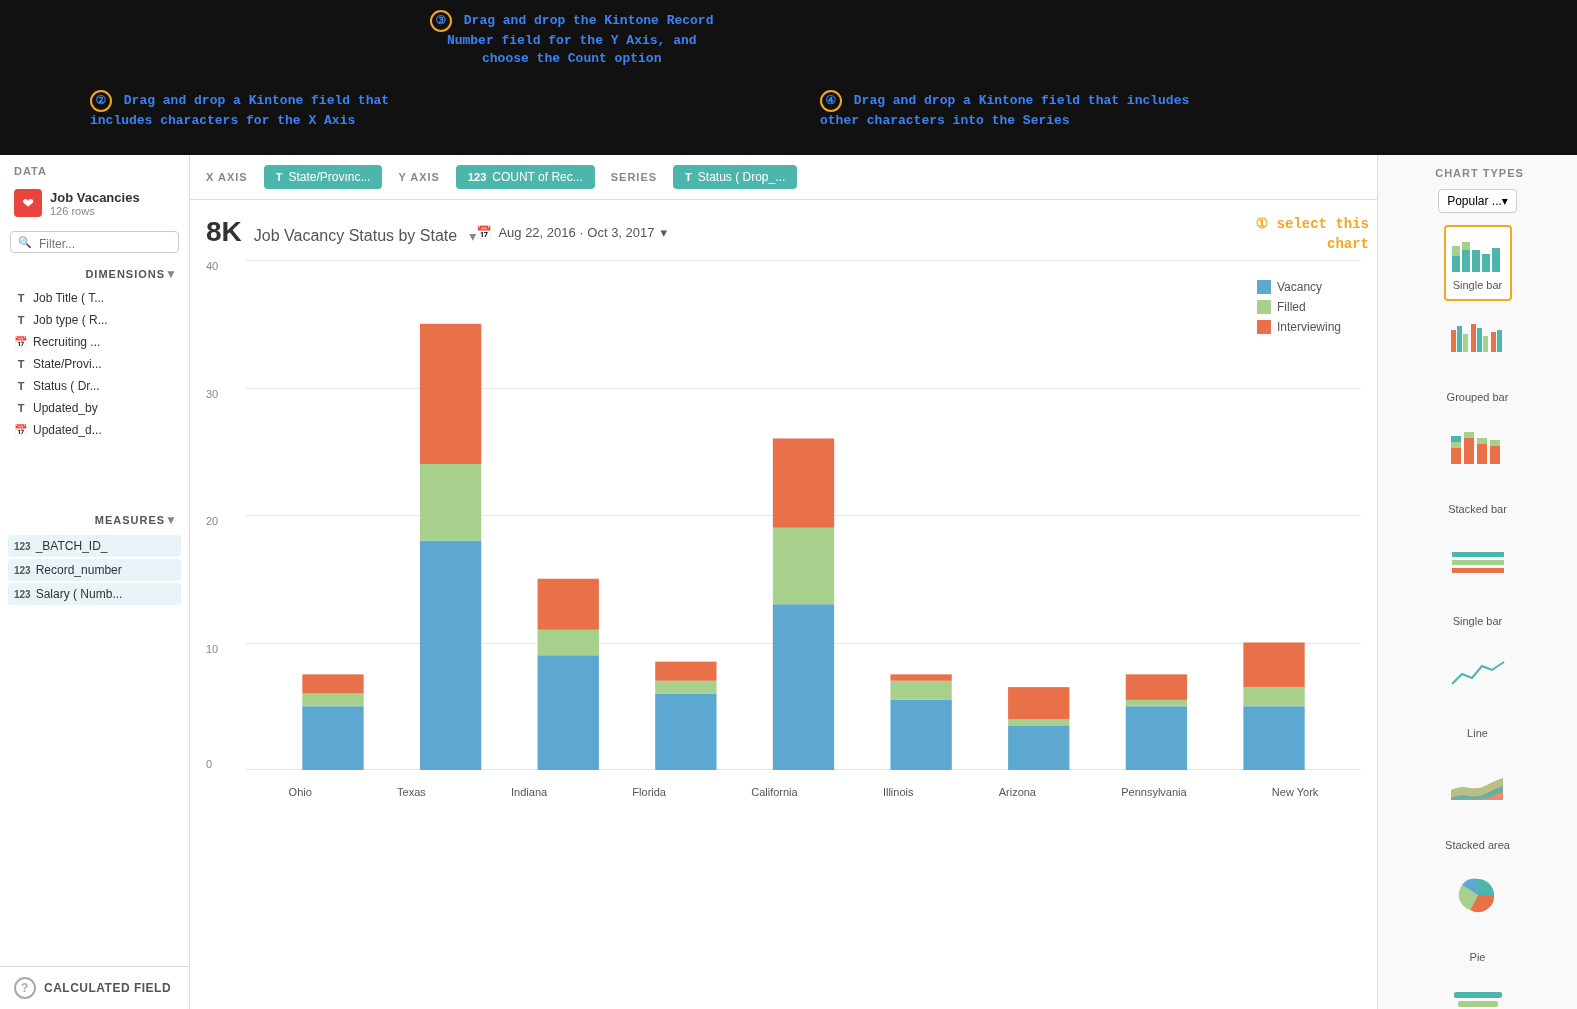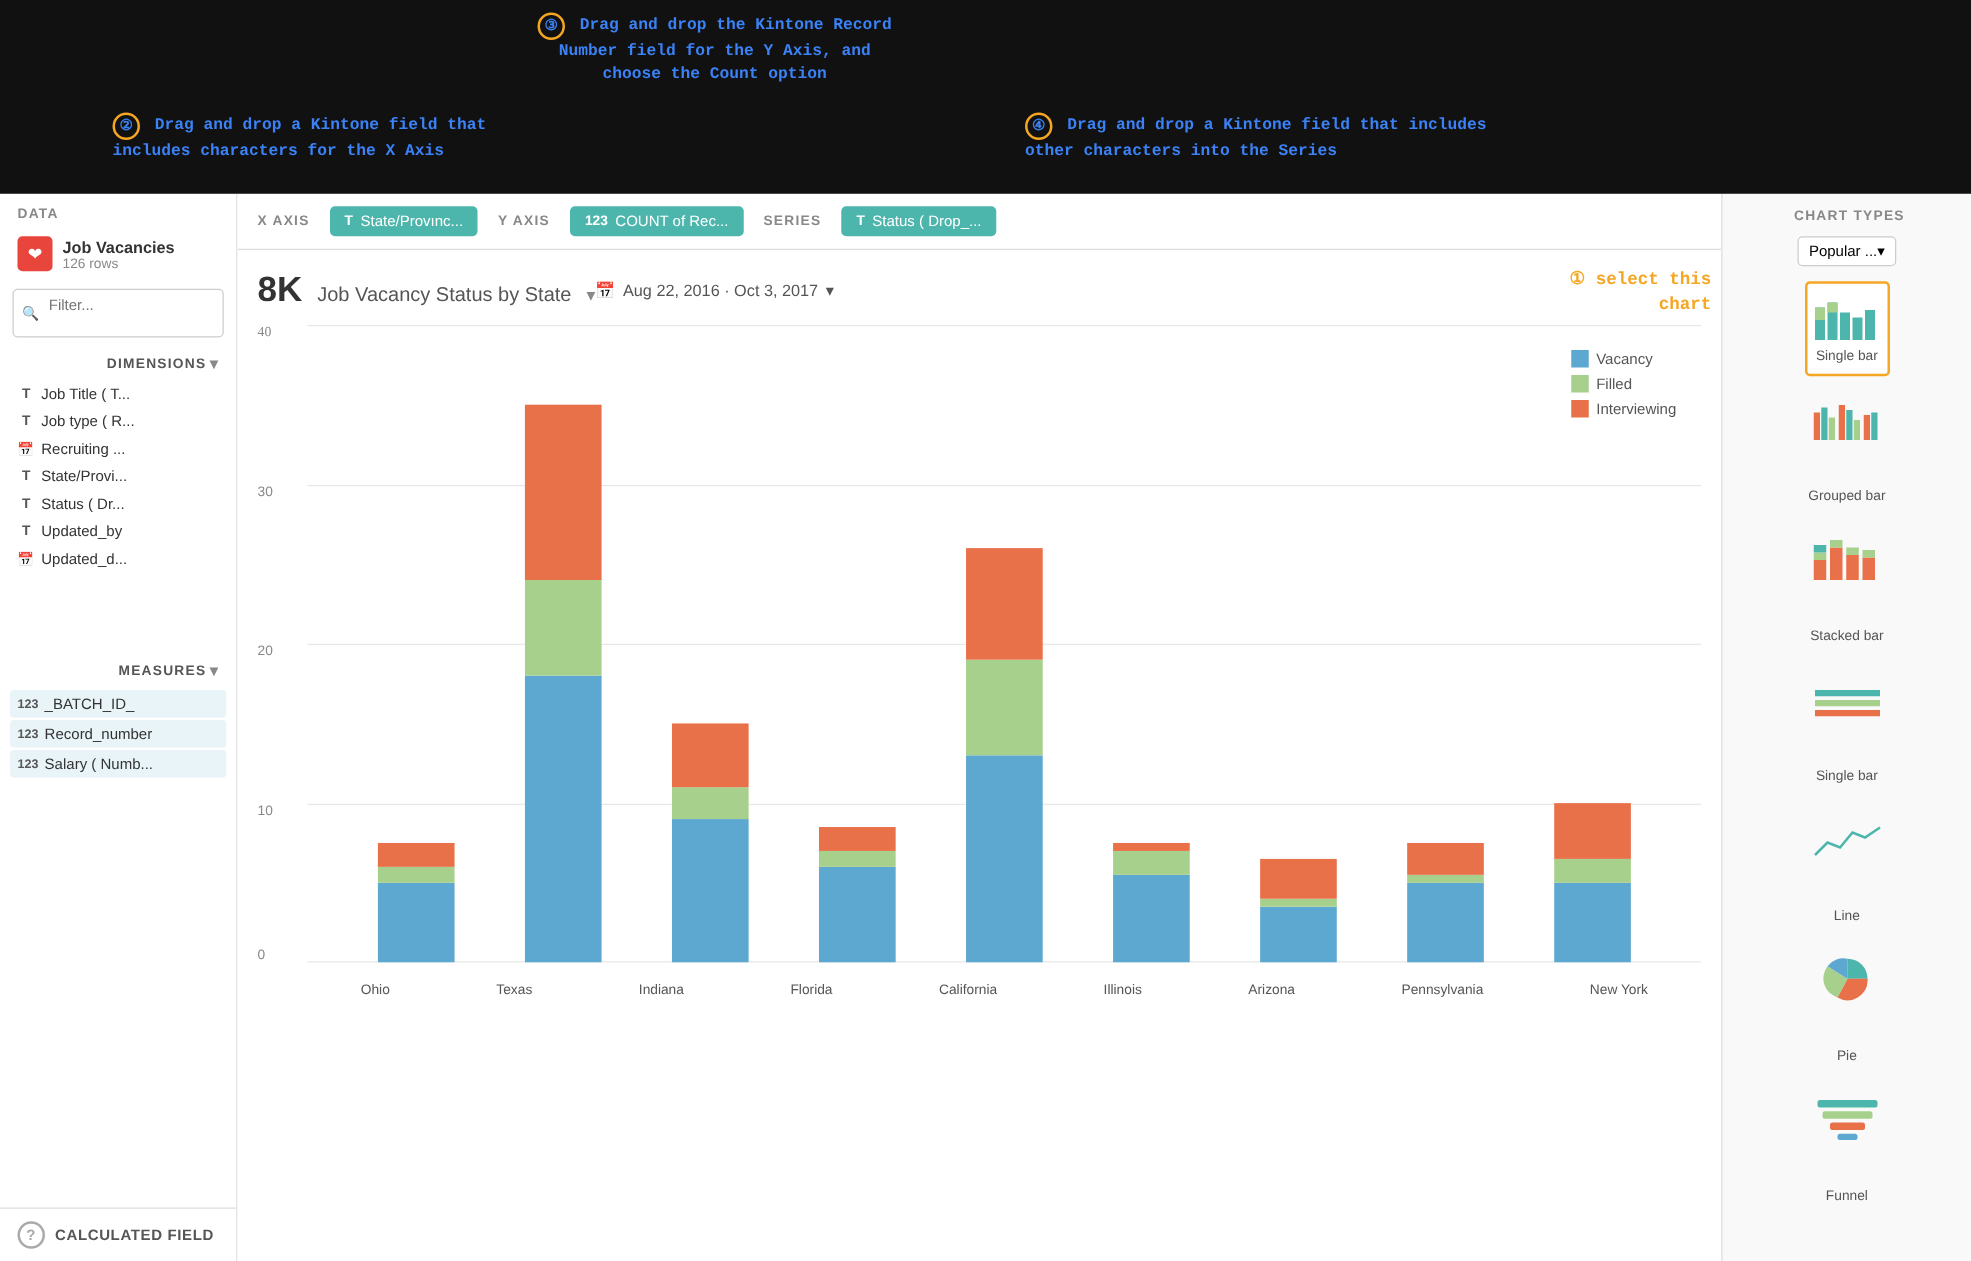--- a/index.html
+++ b/index.html
@@ -77,21 +77,21 @@
       display: flex; align-items: center; justify-content: center;
       color: white; font-size: 14px;
     }
 
     .data-source-info { font-size: 12px; }
     .data-source-name { font-weight: bold; color: #333; font-size: 13px; }
     .data-source-rows { color: #888; font-size: 11px; }
 
     .filter-input {
       margin: 6px 10px;
-      padding: 5px 8px 18px 28px;
+      padding: 5px 8px 1px 28px;
       border: 1px solid #ccc;
       border-radius: 4px;
       font-size: 12px;
       background: #fff;
       width: calc(100% - 20px);
       position: relative;
     }
 
     .filter-wrap { position: relative; }
     .filter-wrap::before {
@@ -472,21 +472,21 @@
         <div class="chart-date">
           <span>📅</span>
           <span>Aug 22, 2016 · Oct 3, 2017</span>
           <span>▾</span>
         </div>
       </div>
 
       <div style="position: relative; height: 550px;">
 
         <div style="position: absolute; left: 0; top: 0; bottom: 40px; width: 40px;">
-          <div style="position: absolute; top: 0%; left: 0; font-size: 11px; color: #888; font-family: Liberation Serif, serif;">40</div>
+          <div style="position: absolute; top: 0%; left: 0; font-size: 11px; color: #888;">40</div>
           <div style="position: absolute; top: 25%; left: 0; font-size: 11px; color: #888;">30</div>
           <div style="position: absolute; top: 50%; left: 0; font-size: 11px; color: #888;">20</div>
           <div style="position: absolute; top: 75%; left: 0; font-size: 11px; color: #888;">10</div>
           <div style="position: absolute; bottom: 0; left: 0; font-size: 11px; color: #888;">0</div>
         </div>
 
         <div style="position: absolute; left: 40px; right: 0; top: 0; bottom: 40px;">
           <div style="position: absolute; top: 0%; left: 0; right: 0; border-top: 1px solid #e8e8e8;"></div>
           <div style="position: absolute; top: 25%; left: 0; right: 0; border-top: 1px solid #e8e8e8;"></div>
           <div style="position: absolute; top: 50%; left: 0; right: 0; border-top: 1px solid #e8e8e8;"></div>
@@ -623,20 +623,30 @@
 
     <div class="chart-type-item">
       <div class="chart-type-icon">
         <svg width="56" height="38" viewBox="0 0 56 38">
           <polyline points="2,32 12,22 22,26 32,14 42,18 54,10" fill="none" stroke="#4db6ac" stroke-width="2"></polyline>
         </svg>
       </div>
       <span class="chart-type-label">Line</span>
     </div>
 
+    <div class="chart-type-item">
+      <div class="chart-type-icon">
+        <svg width="56" height="38" viewBox="0 0 56 38">
+          <path d="M2,36 L2,26 Q10,22 20,24 Q30,26 40,20 Q48,16 54,14 L54,36 Z" fill="#e8714a" opacity="0.8"></path>
+          <path d="M2,26 Q10,22 20,24 Q30,26 40,20 Q48,16 54,14 L54,22 Q48,24 40,28 Q30,34 20,32 Q10,30 2,34 Z" fill="#a8d08d" opacity="0.8"></path>
+          <path d="M2,34 Q10,30 20,32 Q30,34 40,28 Q48,24 54,22 L54,28 Q48,30 40,34 Q30,36 20,36 Q10,36 2,36 Z" fill="#4db6ac" opacity="0.8"></path>
+        </svg>
+      </div>
+      <span class="chart-type-label">Stacked area</span>
+    </div>
 
     <div class="chart-type-item">
       <div class="chart-type-icon">
         <svg width="56" height="38" viewBox="0 0 56 38">
           <circle cx="28" cy="19" r="16" fill="#e8e8e8"></circle>
           <path d="M28,19 L28,3 A16,16 0 0,1 44,19 Z" fill="#4db6ac"></path>
           <path d="M28,19 L44,19 A16,16 0 0,1 20,34 Z" fill="#e8714a"></path>
           <path d="M28,19 L20,34 A16,16 0 0,1 12,9 Z" fill="#a8d08d"></path>
           <path d="M28,19 L12,9 A16,16 0 0,1 28,3 Z" fill="#5da8d0"></path>
         </svg>

